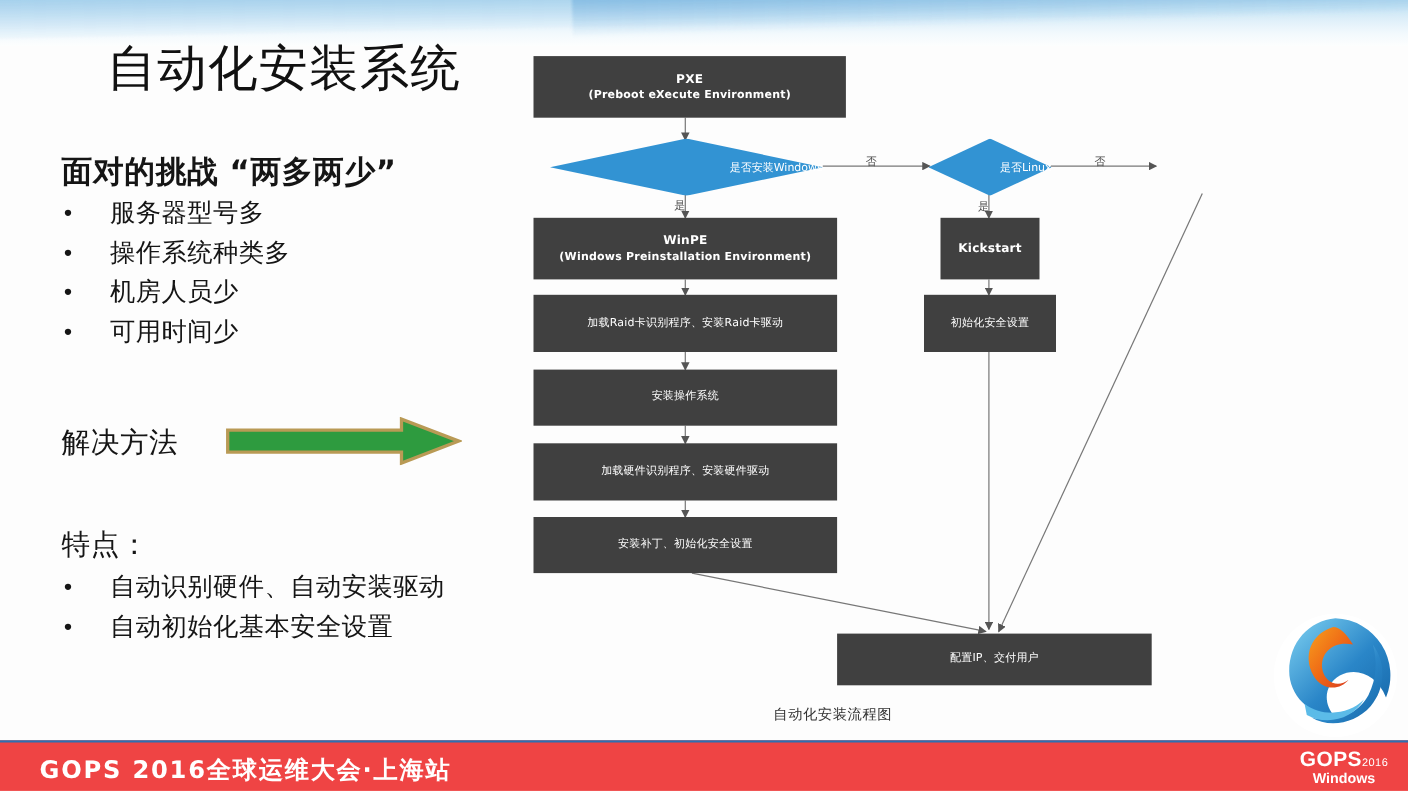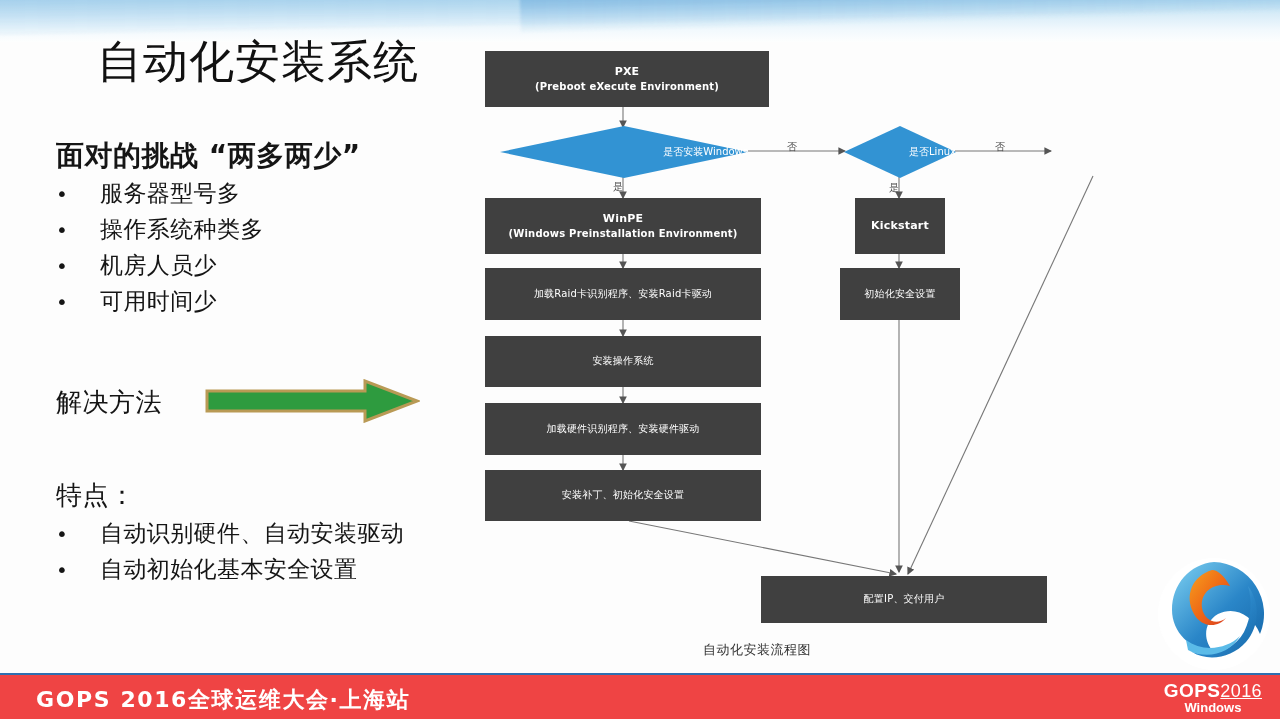--- a/index.html
+++ b/index.html
@@ -130,21 +130,21 @@
     font-size: 22px; color: #ffffff; font-weight: 700;
     letter-spacing: 1.6px;
     font-family: "DejaVu Sans", sans-serif;
     white-space: nowrap;
   }
   .footer-logo {
     position: absolute; right: 18px; top: 6px;
     text-align: center; color: #ffffff; line-height: 1.05;
   }
   .footer-logo .fl1 { font-size: 19px; font-weight: 700; letter-spacing: .4px; }
-  .footer-logo .fl1 .yr { font-weight: 400; font-size: 18px; text-decoration: underline; }
+  .footer-logo .fl1 .yr { font-weight: 400; font-size: 10px; }
   .footer-logo .fl2 { font-size: 13px; font-weight: 700; }
 
   .gops-mark { position: absolute; left: 1156px; top: 556px; width: 116px; height: 116px; }
 </style>
 </head>
 <body>
 
 <div id="slide">
 
   <div class="top-wash"></div>

